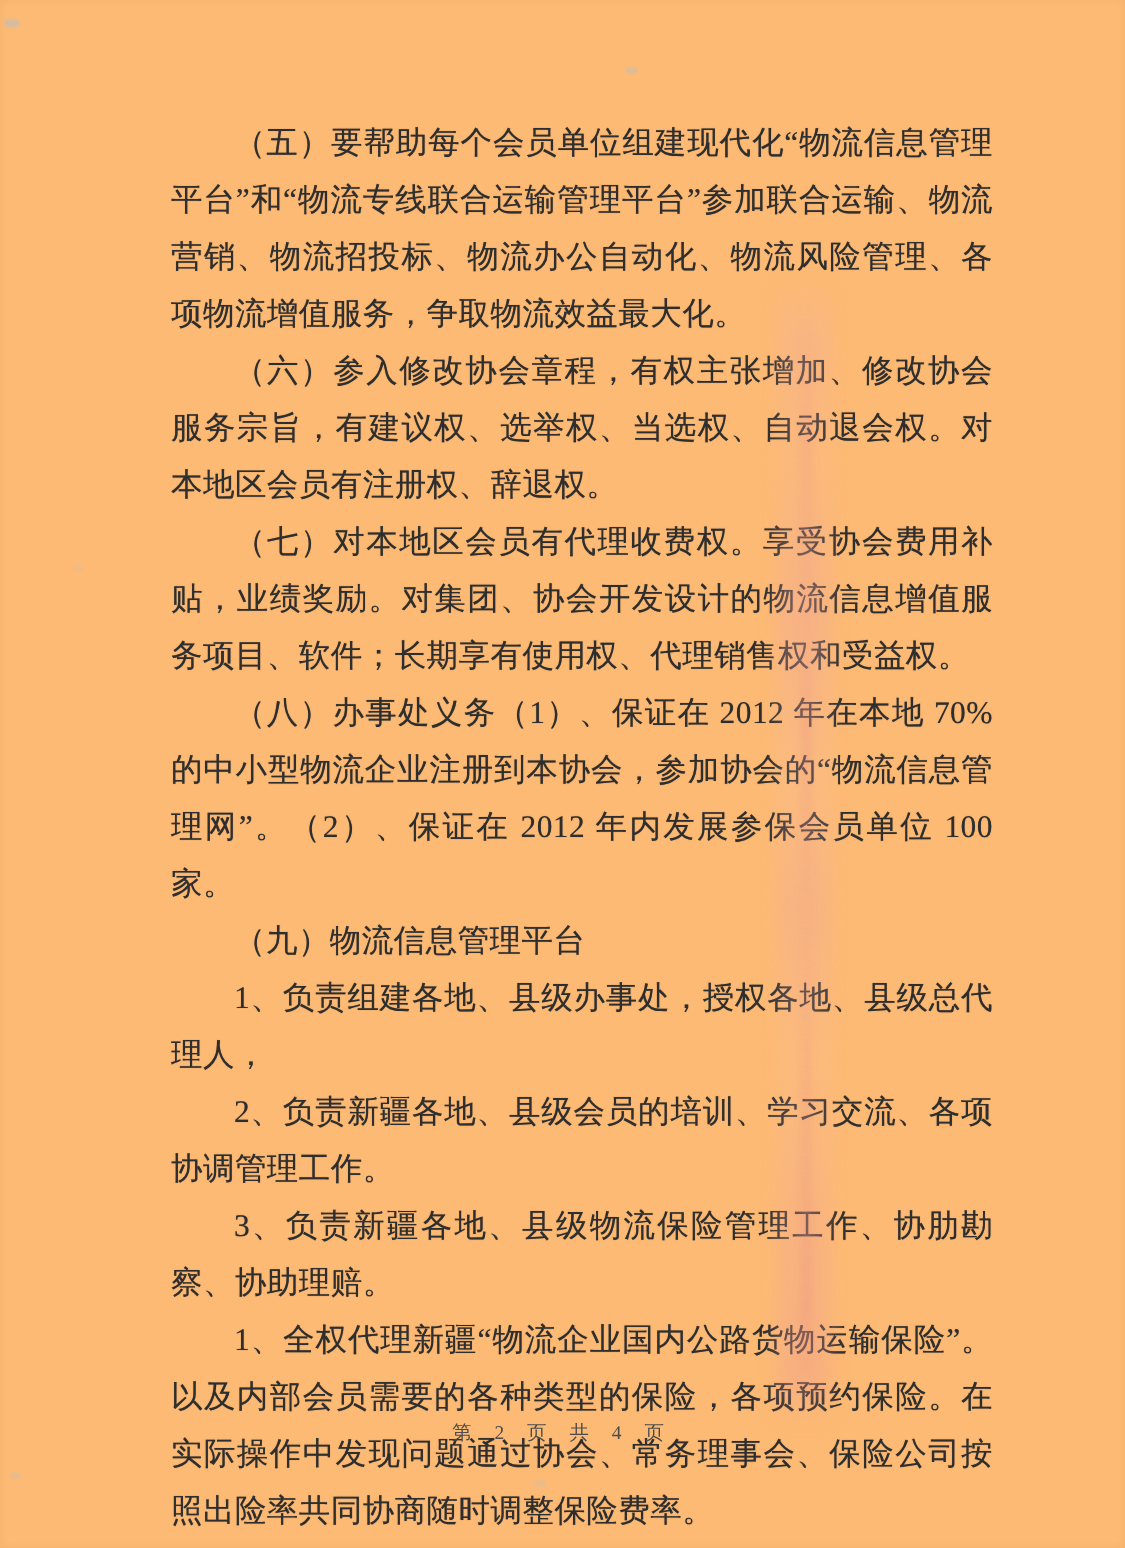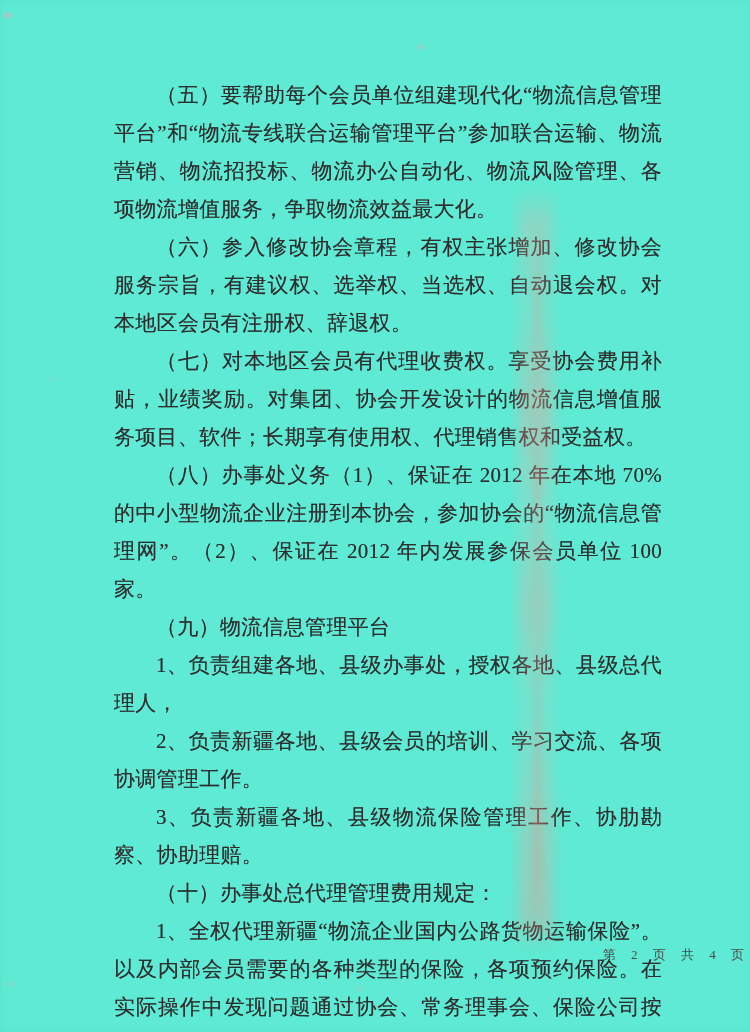--- a/index.html
+++ b/index.html
@@ -4,21 +4,21 @@
 <style>
   html, body {
     margin: 0;
     padding: 0;
     background: #e8e8e8;
   }
   .page {
     position: relative;
     width: 750px;
     height: 1032px;
-    background: #5eead4;
+    background: #fdba74;
     overflow: hidden;
     box-shadow: inset 0 0 6px rgba(0,0,0,0.05);
     font-family: "Liberation Serif", "DejaVu Serif", serif;
   }
   .content {
     position: absolute;
     left: 114px;
     top: 76px;
     width: 548px;
   }
@@ -30,21 +30,21 @@
     text-align: justify;
     color: #2e2e2e;
     text-shadow: 0 0 0.6px rgba(40,40,40,0.55);
     letter-spacing: 0.3px;
   }
   .footer {
     position: absolute;
     top: 946px;
     left: 0;
     right: 0;
-    text-align: right;
+    text-align: center;
     font-size: 13px;
     letter-spacing: 6px;
     color: #4c4c4c;
     font-family: "Liberation Serif", "DejaVu Serif", serif;
   }
   
   .streak {
     position: absolute;
     left: 518px;
     top: 185px;
@@ -102,21 +102,20 @@
 
   <div class="content">
     <p>（五）要帮助每个会员单位组建现代化“物流信息管理平台”和“物流专线联合运输管理平台”参加联合运输、物流营销、物流招投标、物流办公自动化、物流风险管理、各项物流增值服务，争取物流效益最大化。</p>
     <p>（六）参入修改协会章程，有权主张增加、修改协会服务宗旨，有建议权、选举权、当选权、自动退会权。对本地区会员有注册权、辞退权。</p>
     <p>（七）对本地区会员有代理收费权。享受协会费用补贴，业绩奖励。对集团、协会开发设计的物流信息增值服务项目、软件；长期享有使用权、代理销售权和受益权。</p>
     <p>（八）办事处义务（1）、保证在 2012 年在本地 70%的中小型物流企业注册到本协会，参加协会的“物流信息管理网”。（2）、保证在 2012 年内发展参保会员单位 100 家。</p>
     <p>（九）物流信息管理平台</p>
     <p>1、负责组建各地、县级办事处，授权各地、县级总代理人，</p>
     <p>2、负责新疆各地、县级会员的培训、学习交流、各项协调管理工作。</p>
     <p>3、负责新疆各地、县级物流保险管理工作、协肋勘察、协助理赔。</p>
-    <p>（十）办事处总代理管理费用规定：</p>
     <p>1、全权代理新疆“物流企业国内公路货物运输保险”。 以及内部会员需要的各种类型的保险，各项预约保险。在实际操作中发现问题通过协会、常务理事会、保险公司按照出险率共同协商随时调整保险费率。</p>
   </div>
 
   <div class="footer">第 2 页 共 4 页</div>
 
   <div class="streak"></div>
   <div class="streak-core"></div>
   <div class="speck speck-a"></div>
   <div class="speck speck-b"></div>
   <div class="speck speck-c"></div>

